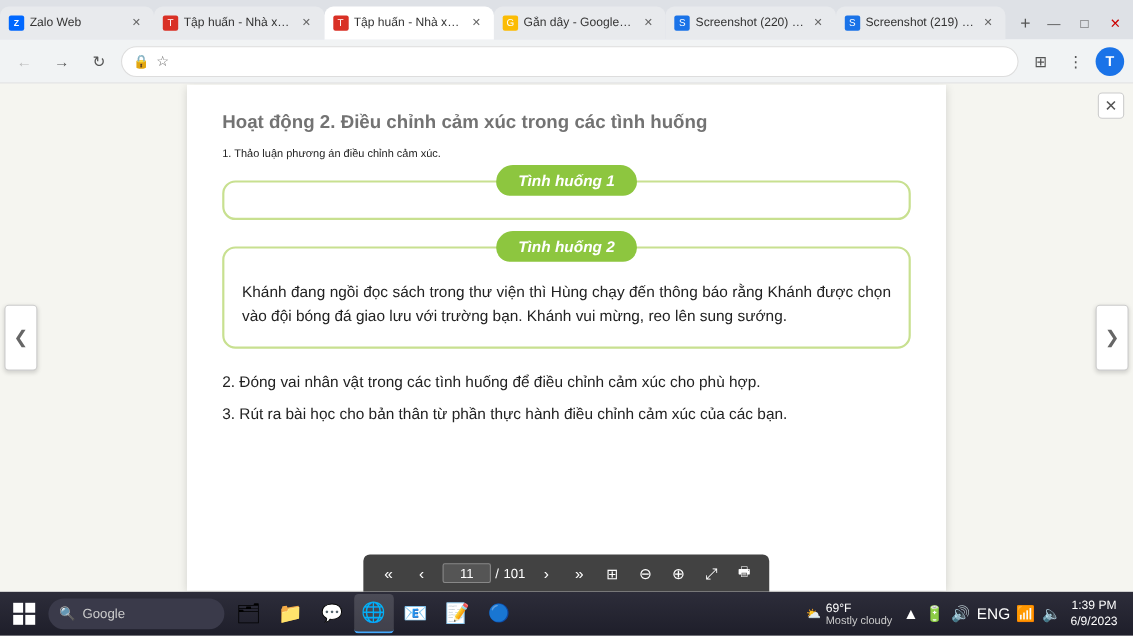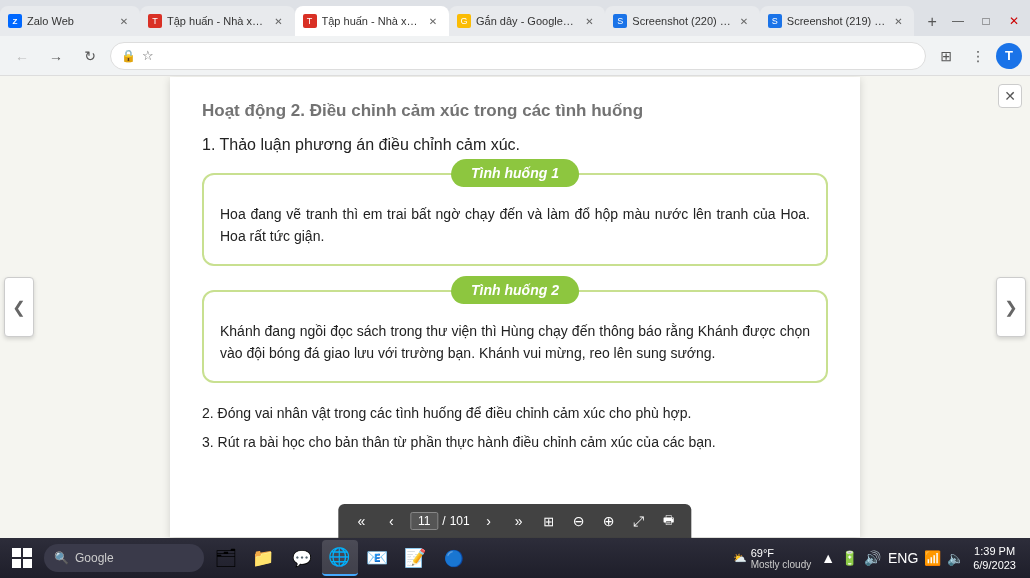--- a/index.html
+++ b/index.html
@@ -356,21 +356,21 @@
     }
 
     .activity-title {
       color: #737373;
       font-size: 17px;
       font-weight: bold;
       margin-bottom: 12px;
     }
 
     .instruction {
-      font-size: 16px;
+      font-size: 10px;
       color: #222;
       margin-bottom: 16px;
       line-height: 1.5;
     }
 
     
     .situations-row {
       display: flex;
       gap: 24px;
       margin-bottom: 20px;
@@ -556,40 +556,39 @@
     <div class="doc-page">
 
       <div class="activity-title">Hoạt động 2. Điều chỉnh cảm xúc trong các tình huống</div>
 
       <div class="instruction">1. Thảo luận phương án điều chỉnh cảm xúc.</div>
 
       <div class="situations-row">
 
         <div class="situation-card">
           <div class="situation-label">Tình huống 1</div>
-          <div class="situation-text">Hoa đang vẽ tranh thì em trai bất ngờ chạy đến và làm đổ hộp màu nước lên tranh của Hoa. Hoa rất tức giận.</div>
         </div>
 
         <div class="situation-card">
           <div class="situation-label">Tình huống 2</div>
           <div class="situation-text">Khánh đang ngồi đọc sách trong thư viện thì Hùng chạy đến thông báo rằng Khánh được chọn vào đội bóng đá giao lưu với trường bạn. Khánh vui mừng, reo lên sung sướng.</div>
         </div>
 
       </div>
 
       <div class="instruction2">2. Đóng vai nhân vật trong các tình huống để điều chỉnh cảm xúc cho phù hợp.</div>
       <div class="instruction3">3. Rút ra bài học cho bản thân từ phần thực hành điều chỉnh cảm xúc của các bạn.</div>
 
     </div>
 
     <div class="pdf-toolbar">
       <div class="pdf-toolbar-btn">«</div>
       <div class="pdf-toolbar-btn">‹</div>
       <div class="pdf-page-info">
-        <input class="pdf-page-current" value="11" style="background: rgb(85, 85, 85); border: 1px solid rgb(136, 136, 136); color: white; font-size: 12px; width: 28px; text-align: center; padding: 1px 3px; border-radius: 2px;">
+        <input class="pdf-page-current" value="11" style="background: rgb(85, 85, 85); border: 1px solid rgb(136, 136, 136); color: white; font-size: 12px; width: 44px; text-align: center; padding: 1px 3px; border-radius: 2px;">
         <span>/</span>
         <span>101</span>
       </div>
       <div class="pdf-toolbar-btn">›</div>
       <div class="pdf-toolbar-btn">»</div>
       <div class="pdf-toolbar-btn" style="font-size:13px;">⊞</div>
       <div class="pdf-toolbar-btn">⊖</div>
       <div class="pdf-toolbar-btn">⊕</div>
       <div class="pdf-toolbar-btn">⤢</div>
       <div class="pdf-toolbar-btn" style="font-size:12px;">🖶</div>

